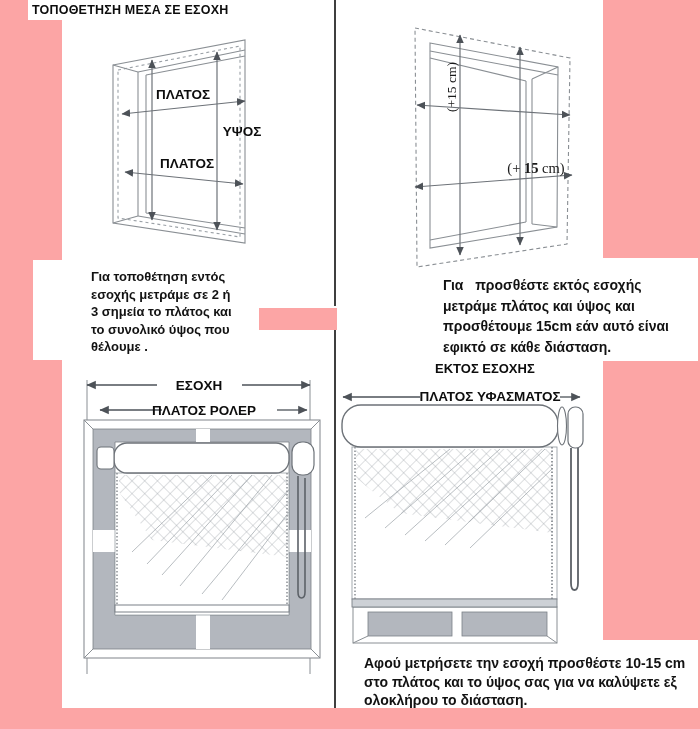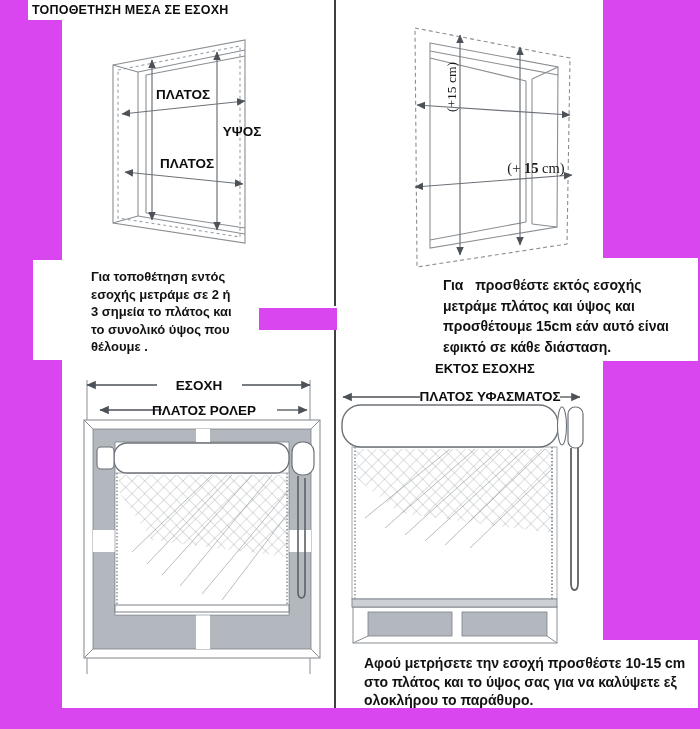--- a/index.html
+++ b/index.html
@@ -1,18 +1,18 @@
 <!DOCTYPE html>
 <html><head>
 <meta charset="utf-8">
 <style>
   html,body{margin:0;padding:0;}
   .stage{
     position:relative;width:700px;height:729px;overflow:hidden;
-    background:#d946ef;
+    background:#fca5a5;
     font-family:"Liberation Sans", sans-serif;
     color:#121212;
   }
   .panel{position:absolute;background:#FFFFFF;}
   .divider{position:absolute;width:2px;background:#3F3F3F;}
   .sec-title{
     position:absolute;font-size:12.5px;font-weight:bold;letter-spacing:.2px;
     white-space:pre;color:#0d0d0d;
   }
   .body-block{position:absolute;}
@@ -216,16 +216,16 @@
   <div class="body-block tr-body" style="left:443px;top:275px;">
     <div class="body-line">Για   προσθέστε εκτός εσοχής</div>
     <div class="body-line">μετράμε πλάτος και ύψος και</div>
     <div class="body-line">προσθέτουμε 15cm εάν αυτό είναι</div>
     <div class="body-line">εφικτό σε κάθε διάσταση.</div>
   </div>
 
   <div class="body-block br-body" style="left:364px;top:654px;">
     <div class="body-line">Αφού μετρήσετε την εσοχή προσθέστε 10-15 cm</div>
     <div class="body-line">στο πλάτος και το ύψος σας για να καλύψετε εξ</div>
-    <div class="body-line">ολοκλήρου το παράθυρο.</div>
+    <div class="body-line">ολοκλήρου το διάσταση.</div>
   </div>
 
 </div>
 
 </body></html>

